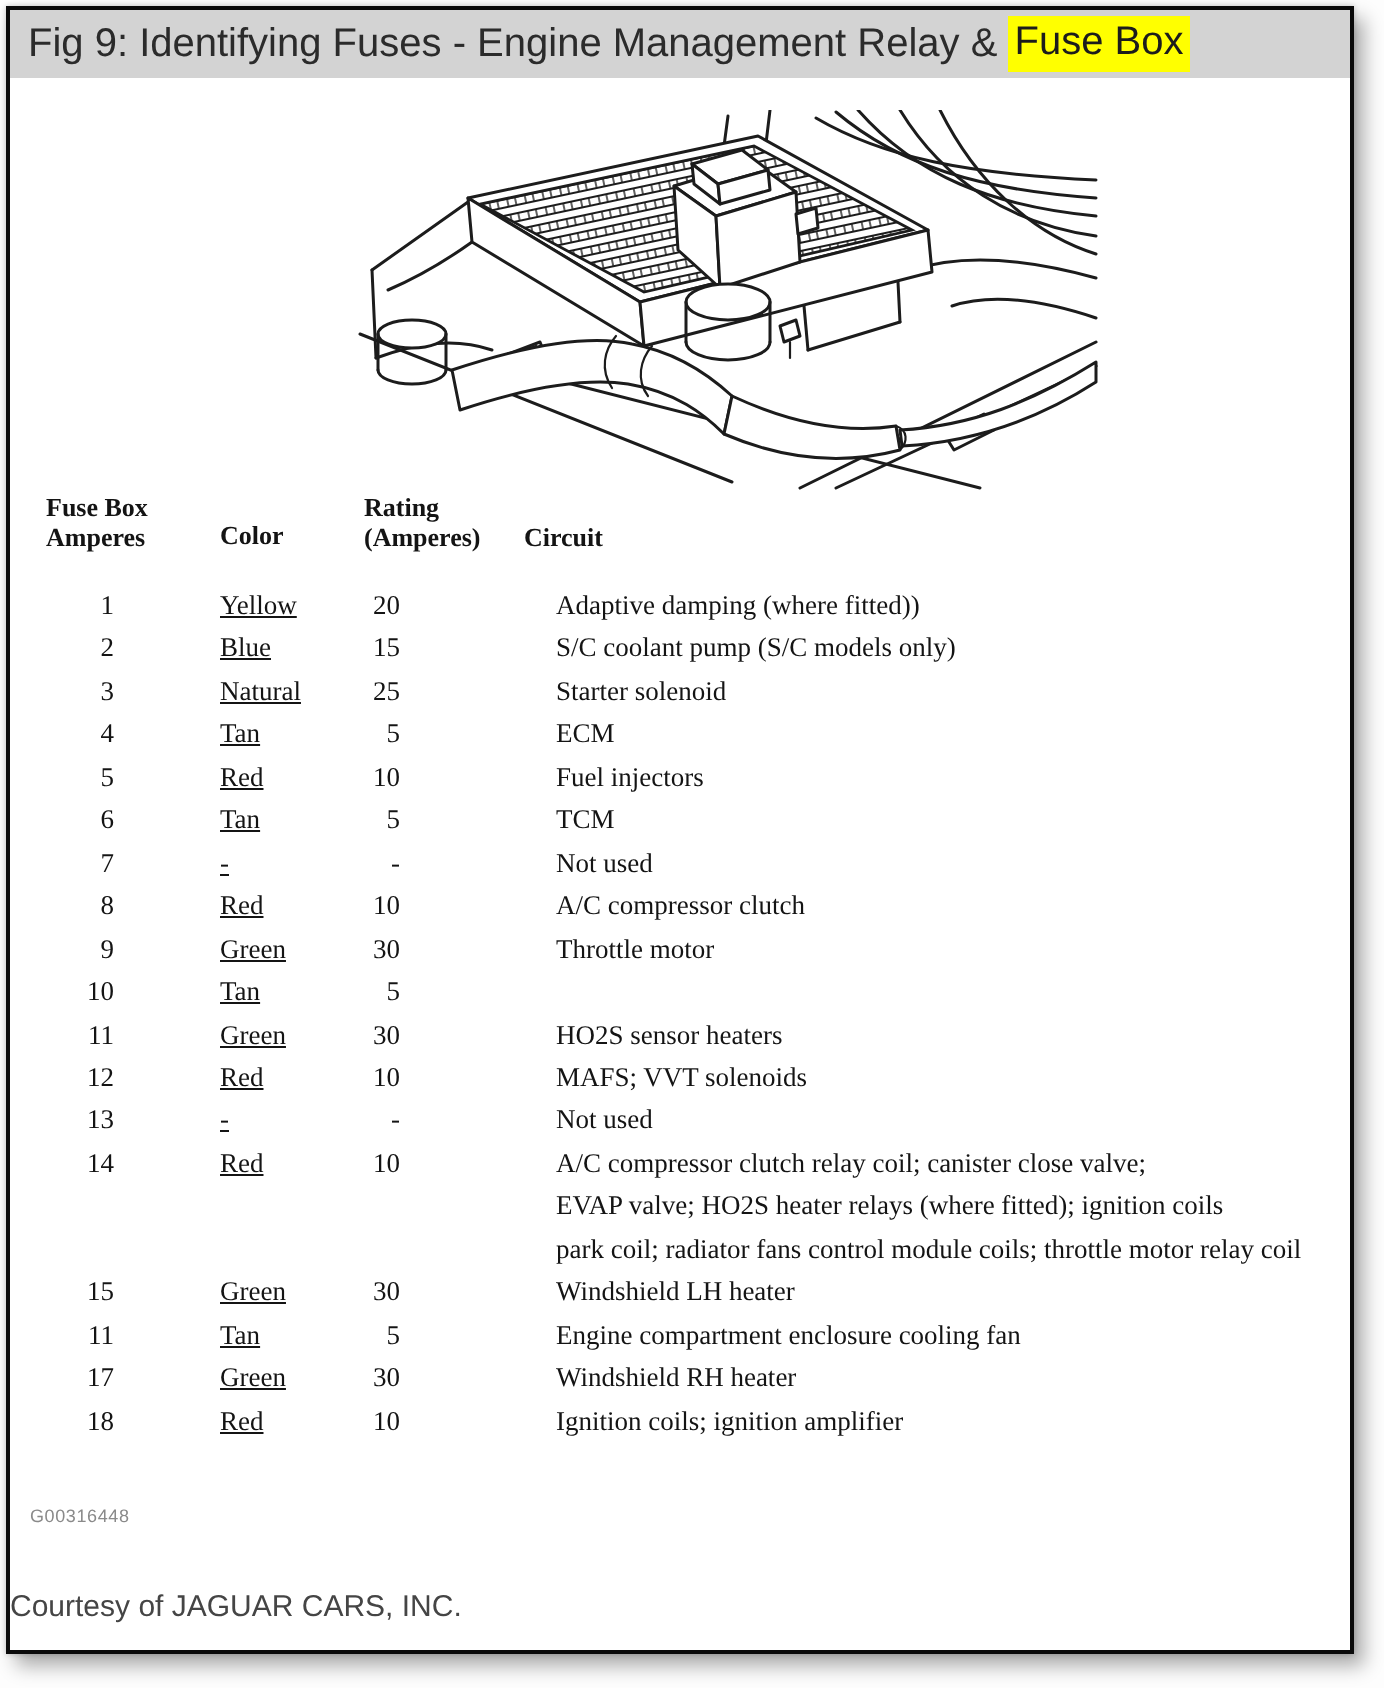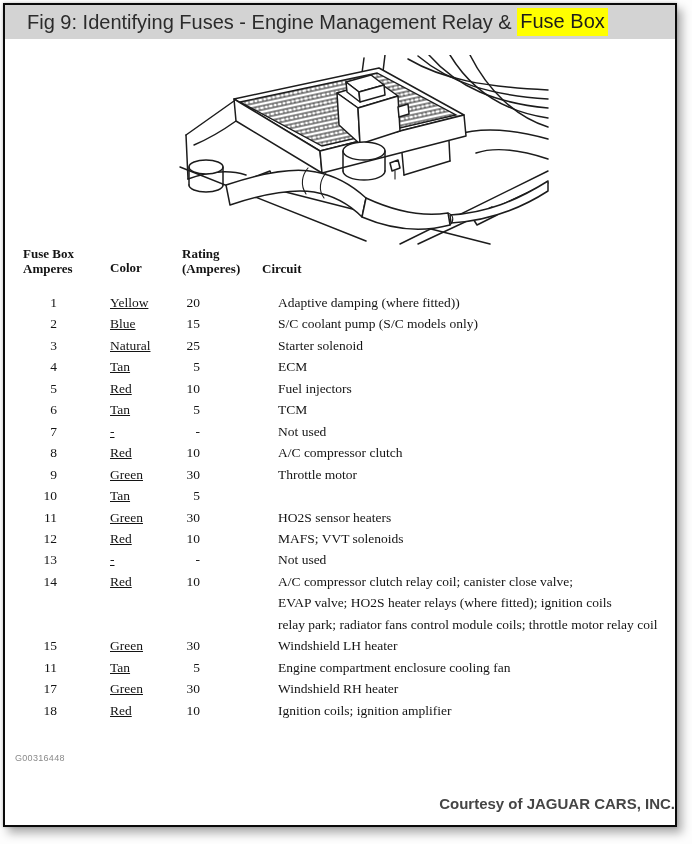--- a/index.html
+++ b/index.html
@@ -8,21 +8,21 @@
     background:#fdfdfd;font-family:"Liberation Sans",sans-serif;
   }
   .page{
     position:absolute;left:3px;top:3px;width:670px;height:820px;
     background:#ffffff;border:2px solid #0a0a0a;
     box-shadow:5px 6px 9px rgba(0,0,0,0.32), 0 0 3px rgba(0,0,0,0.22);
   }
   .titlebar{
     position:absolute;left:0;top:0;right:0;height:34px;
     background:#d3d3d3;display:flex;align-items:center;
-    font-size:20px;color:#2b2b2b;padding-left:22px;white-space:pre;
+    font-size:20px;color:#2b2b2b;padding-left:9px;white-space:pre;
   }
   .titlebar mark{
     background:#ffff00;color:#1c1c1c;padding:2px 3px 3px 3px;
   }
   .diagram{
     position:absolute;left:145px;top:50px;width:400px;height:190px;
   }
   .tablewrap{
     position:absolute;left:0;top:0;right:0;bottom:0;
     font-family:"Liberation Serif",serif;color:#141414;
@@ -37,22 +37,22 @@
   .c-num{width:40px;margin-left:12px;text-align:right;flex:none;}
   .c-color{width:60px;margin-left:53px;flex:none;text-decoration:underline;}
   .c-rating{width:30px;text-align:right;flex:none;}
   .c-circuit{margin-left:78px;flex:1;}
   .circuit-line{white-space:pre;}
   .figid{
     position:absolute;left:10px;top:748px;font-size:9px;color:#8a8a8a;
     letter-spacing:0.3px;
   }
   .courtesy{
-    position:absolute;left:0;right:0;top:790px;text-align:right;
-    font-size:15px;color:#454545;font-weight:bold;
+    position:absolute;left:0;right:0;top:790px;text-align:left;
+    font-size:15px;color:#454545;
   }
   svg .ln{fill:none;stroke:#1c1c1c;stroke-width:1.5;stroke-linecap:round;stroke-linejoin:round;}
   svg .fw{fill:#ffffff;stroke:#1c1c1c;stroke-width:1.5;stroke-linejoin:round;}
   svg .thin{fill:none;stroke:#1c1c1c;stroke-width:1.1;stroke-linecap:round;}
 </style>
 </head>
 <body>
 
 <div class="page">
 
@@ -252,21 +252,21 @@
           </div>
   </div>
 
   <div class="row">
     <div class="c-num">14</div>
     <div class="c-color">Red</div>
     <div class="c-rating">10</div>
     <div class="c-circuit">
             <div class="circuit-line">A/C compressor clutch relay coil; canister close valve;</div>
             <div class="circuit-line">EVAP valve; HO2S heater relays (where fitted); ignition coils</div>
-            <div class="circuit-line">relay park; radiator fans control module coils; throttle motor relay coil</div>
+            <div class="circuit-line">park coil; radiator fans control module coils; throttle motor relay coil</div>
           </div>
   </div>
 
   <div class="row">
     <div class="c-num">15</div>
     <div class="c-color">Green</div>
     <div class="c-rating">30</div>
     <div class="c-circuit">
             <div class="circuit-line">Windshield LH heater</div>
           </div>

